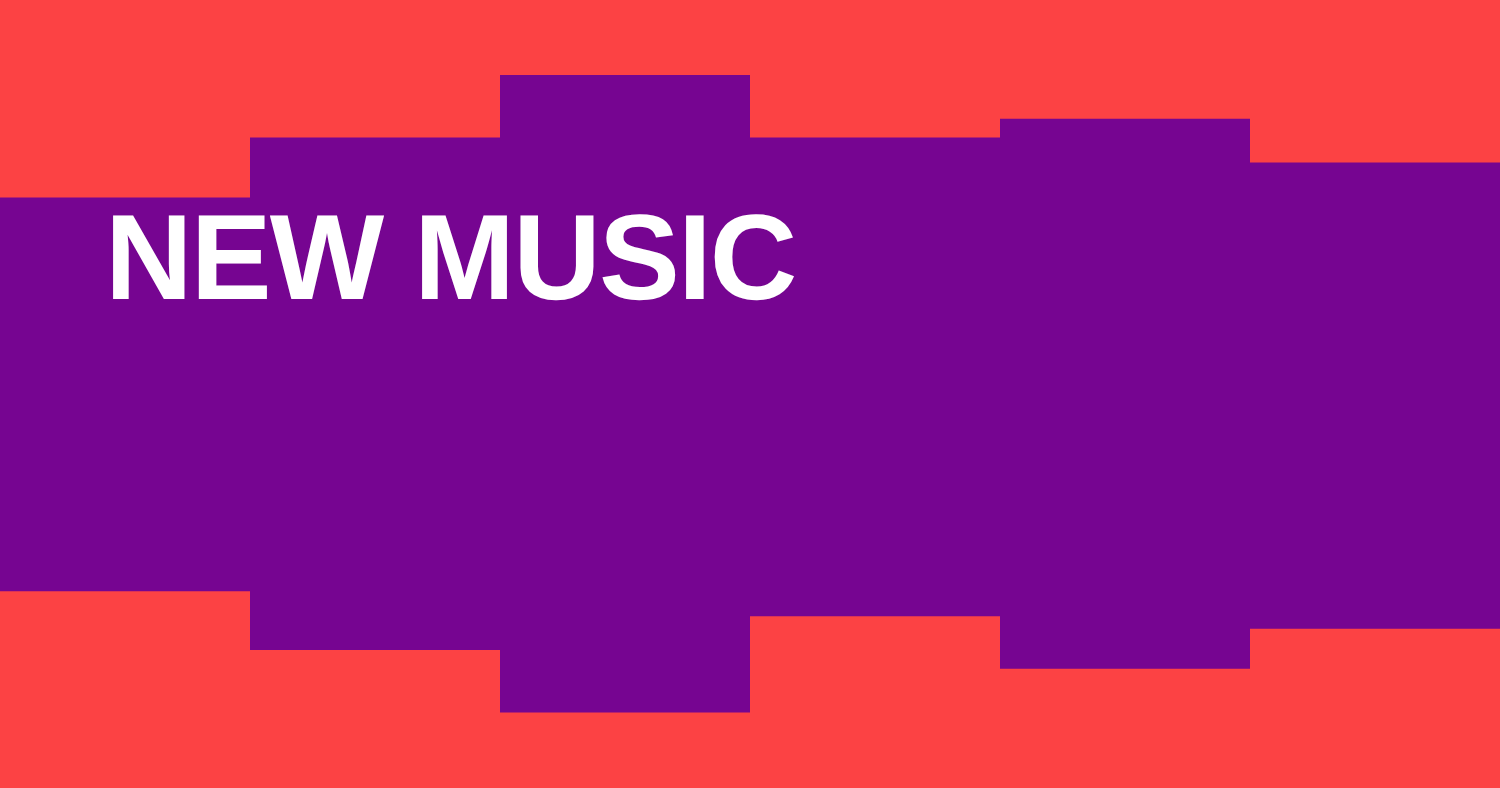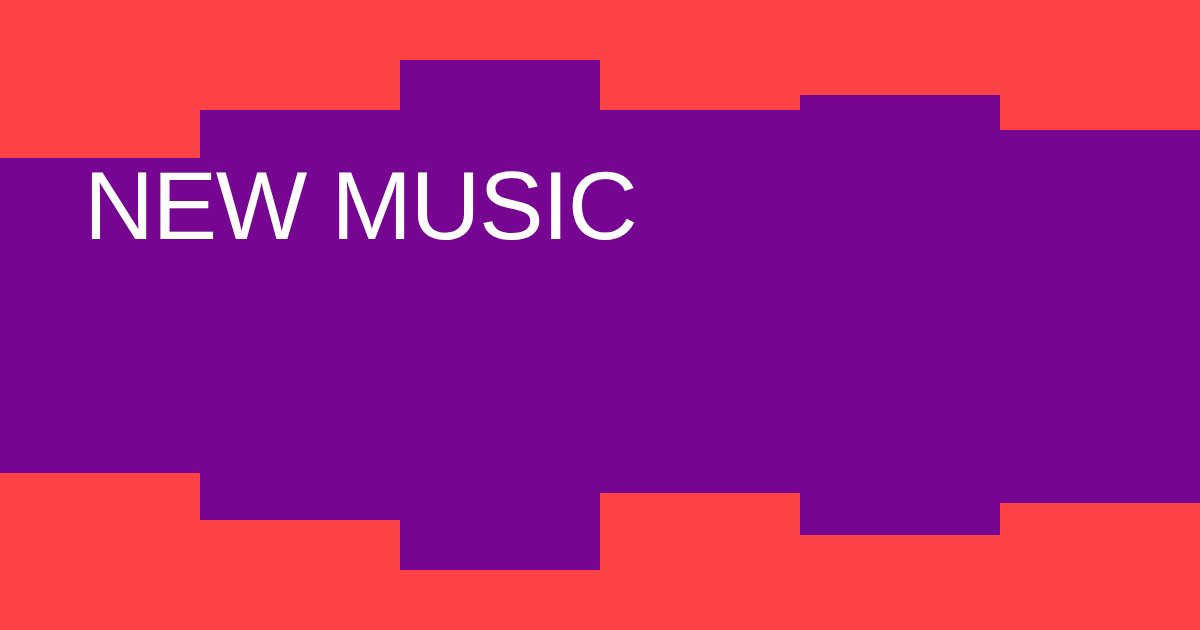--- a/index.html
+++ b/index.html
@@ -28,21 +28,21 @@
   #headline {
     position: absolute;
     left: 84px;
     top: 156px;
     width: 700px;
     z-index: 5;
     margin: 0;
     padding: 0;
     color: #ffffff;
     font-family: "Liberation Sans", sans-serif;
-    font-weight: 400;
+    font-weight: 700;
     font-size: 97px;
     line-height: 100px;
     letter-spacing: -1.5px;
     text-transform: uppercase;
     white-space: nowrap;
   }
   #headline .hl-line {
     display: block;
     margin: 0;
     padding: 0;

